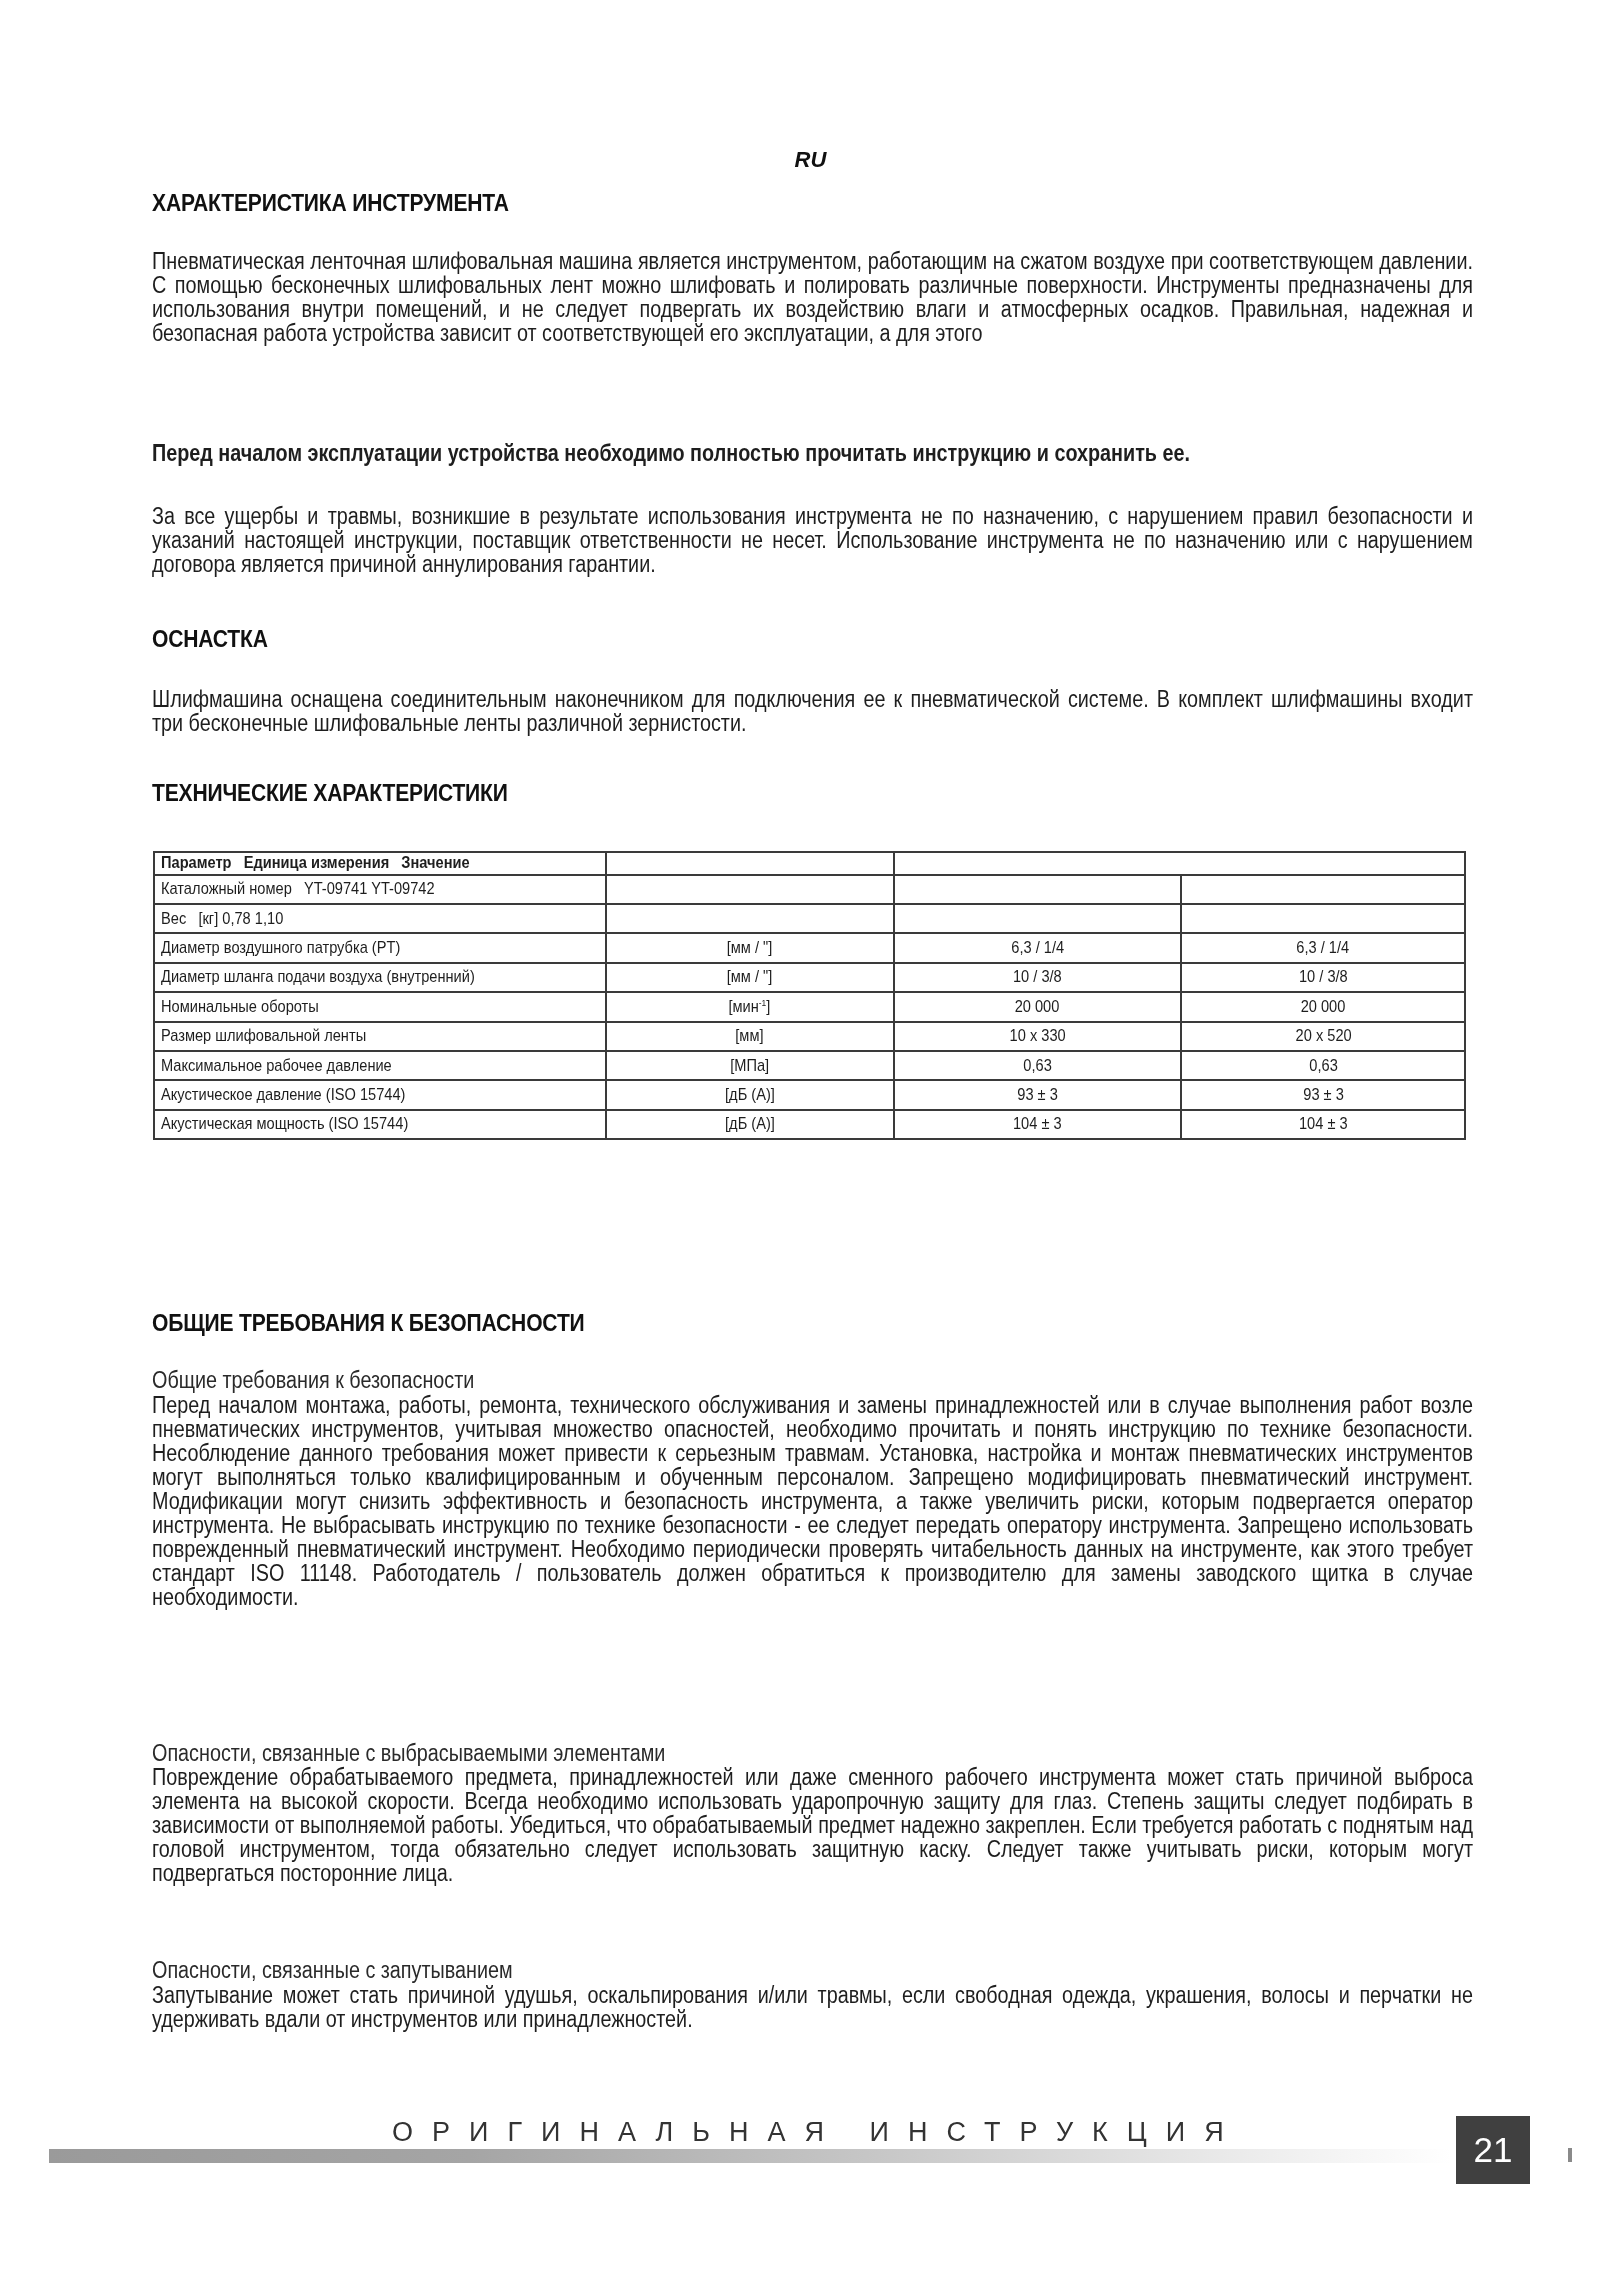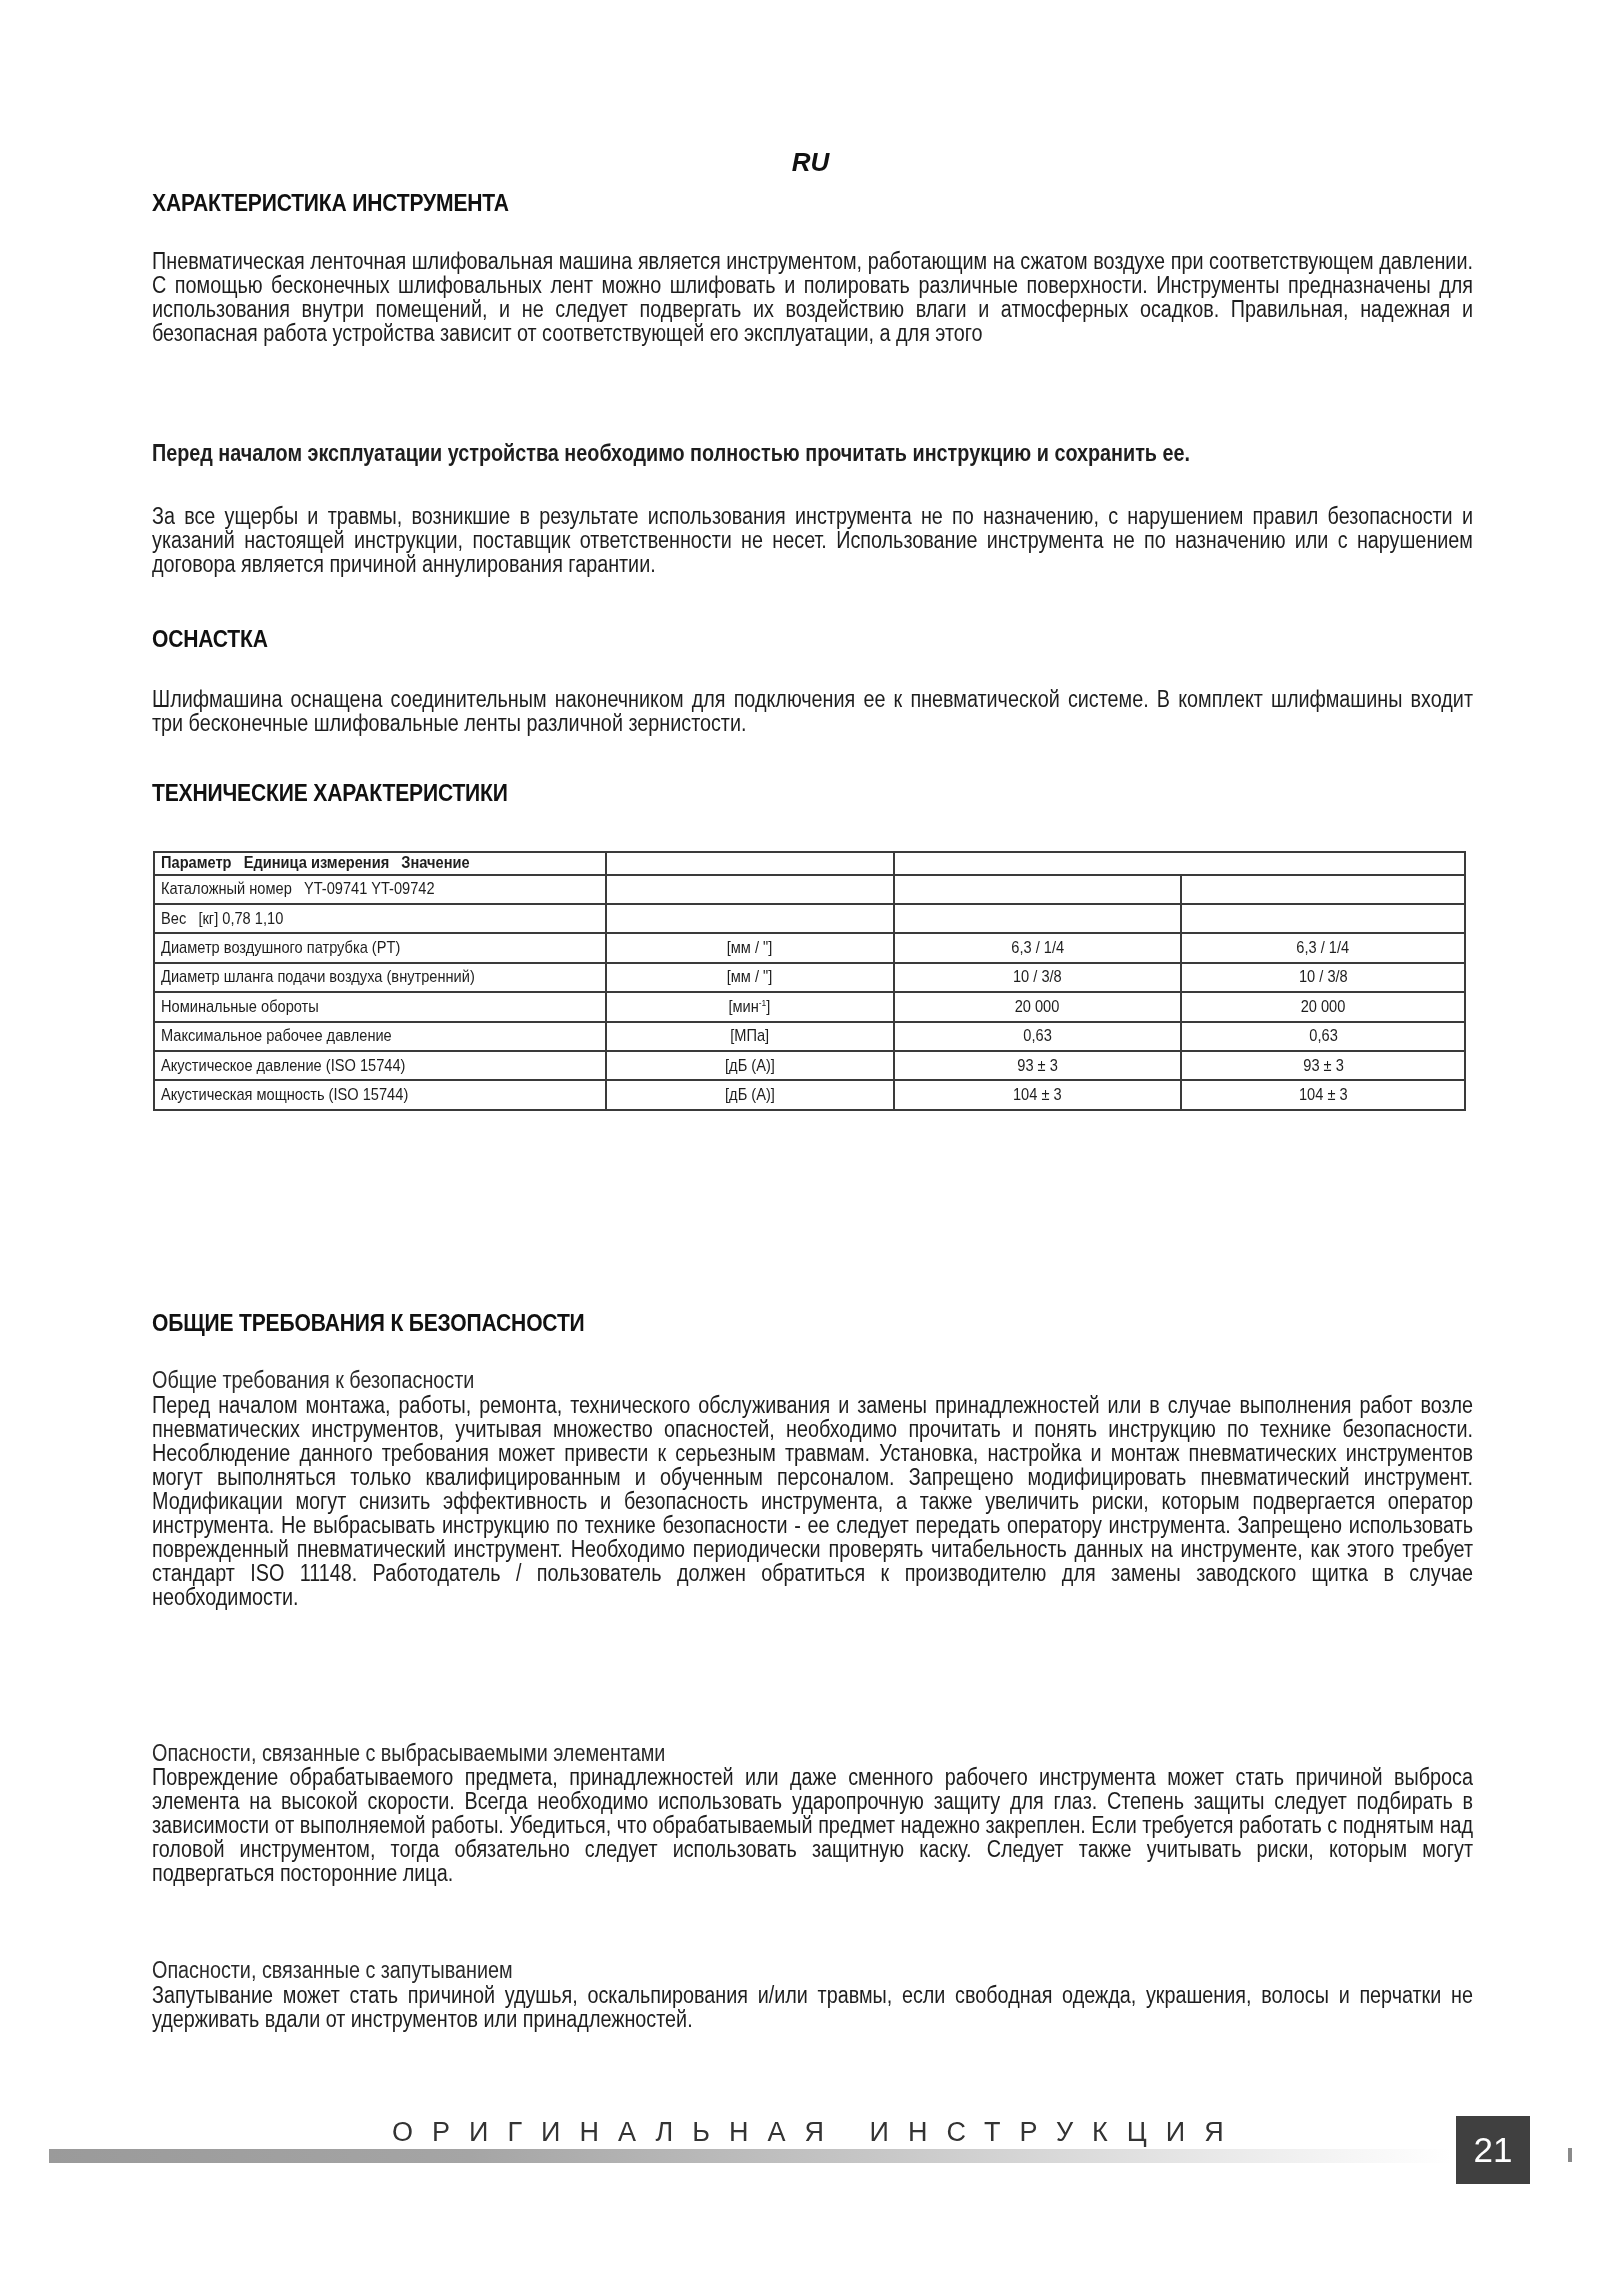--- a/index.html
+++ b/index.html
@@ -2,21 +2,21 @@
 <html><head>
 <meta charset="utf-8">
 <style>
   html, body { margin: 0; padding: 0; background: #ffffff; }
   body {
     width: 1621px; height: 2293px; position: relative; overflow: hidden;
     font-family: "Liberation Sans", sans-serif; color: #1a1a1a;
   }
   .lang {
     position: absolute; left: 0; width: 1621px; top: 147px; text-align: center;
-    font-size: 26px; font-weight: bold; font-style: italic; color: #111;
+    font-size: 22px; font-weight: bold; font-style: italic; color: #111;
   }
   
   .blk {
     position: absolute; left: 152px;
     transform-origin: 0 0; transform: scaleX(0.86);
   }
   .h {
     font-size: 24.5px; font-weight: bold; white-space: nowrap; color: #111;
     letter-spacing: -0.2px;
   }
@@ -113,20 +113,26 @@
         <td class="c3"><span class="condc">10 / 3/8</span></td>
         <td class="c4"><span class="condc">10 / 3/8</span></td>
       </tr>
       <tr>
         <td class="c1"><span class="cond">Номинальные обороты</span></td>
         <td class="c2"><span class="condc"><span>[мин</span><sup>-1</sup><span>]</span></span></td>
         <td class="c3"><span class="condc">20 000</span></td>
         <td class="c4"><span class="condc">20 000</span></td>
       </tr>
       <tr>
+        <td class="c1"><span class="cond">Размер шлифовальной ленты</span></td>
+        <td class="c2"><span class="condc"><span>[мм]</span></span></td>
+        <td class="c3"><span class="condc">10 x 330</span></td>
+        <td class="c4"><span class="condc">20 x 520</span></td>
+      </tr>
+      <tr>
         <td class="c1"><span class="cond">Максимальное рабочее давление</span></td>
         <td class="c2"><span class="condc"><span>[МПа]</span></span></td>
         <td class="c3"><span class="condc">0,63</span></td>
         <td class="c4"><span class="condc">0,63</span></td>
       </tr>
       <tr>
         <td class="c1"><span class="cond">Акустическое давление (ISO 15744)</span></td>
         <td class="c2"><span class="condc"><span>[дБ (А)]</span></span></td>
         <td class="c3"><span class="condc">93 ± 3</span></td>
         <td class="c4"><span class="condc">93 ± 3</span></td>

